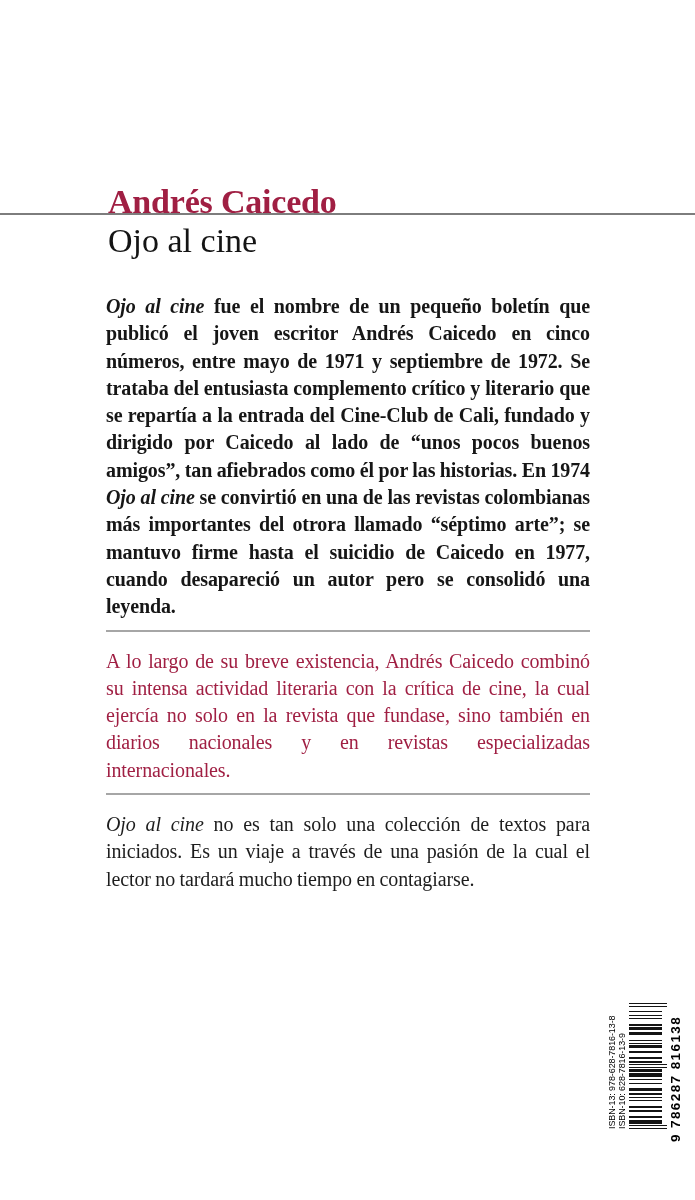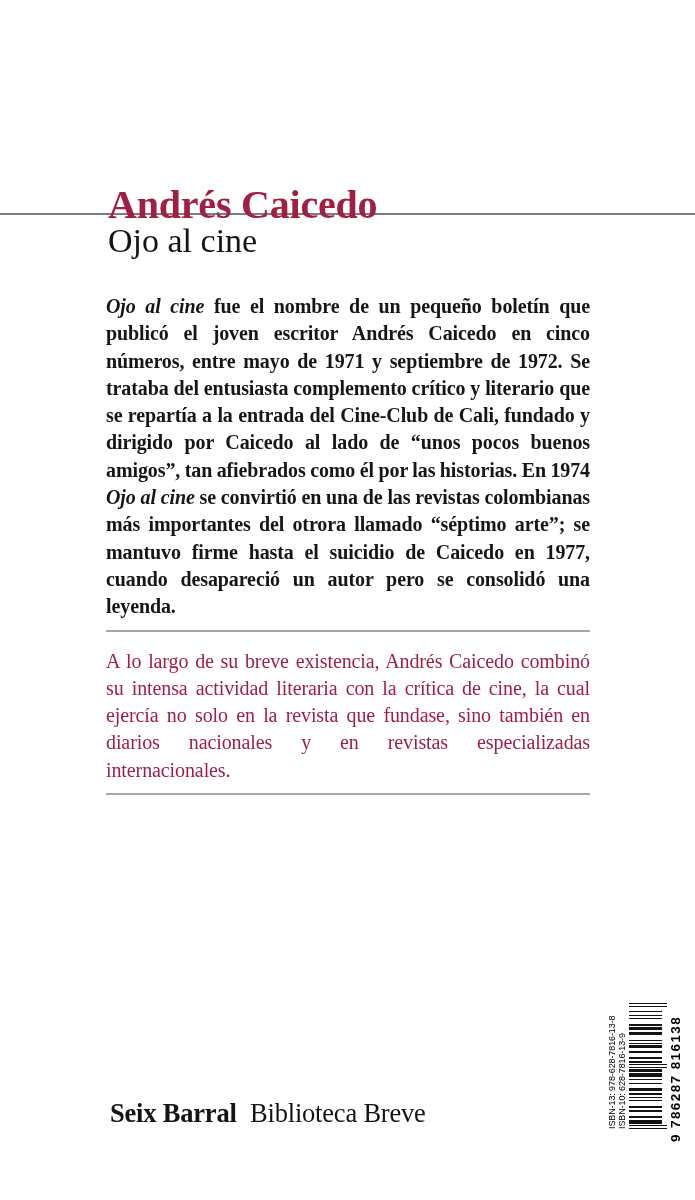--- a/index.html
+++ b/index.html
@@ -3,21 +3,21 @@
 <meta charset="utf-8">
 <style>
   html,body{margin:0;padding:0;background:#ffffff;}
   .page{
     position:relative;width:695px;height:1200px;background:#ffffff;
     font-family:"Liberation Serif",serif;overflow:hidden;color:#161616;
   }
   .rule-top{position:absolute;left:0;top:213px;width:695px;height:1.5px;background:#7d7d7d;}
   .author{
     position:absolute;left:108px;top:185px;margin:0;
-    font-size:40px;line-height:1;font-weight:700;letter-spacing:-0.2px;
+    font-size:34px;line-height:1;font-weight:700;letter-spacing:-0.2px;
   }
   .booktitle{
     position:absolute;left:108px;top:224px;margin:0;
     font-size:34px;line-height:1;font-weight:400;color:#141414;
   }
   .content{position:absolute;left:106px;top:293px;width:484px;}
   .para{
     margin:0;text-align:justify;font-size:20px;line-height:27.3px;
     letter-spacing:-0.1px;word-spacing:-0.5px;hyphens:auto;-webkit-hyphens:auto;
   }
@@ -54,26 +54,23 @@
 
   <div class="content">
     <p class="para p-intro"><i>Ojo al cine</i><span> fue el nombre de un pequeño boletín que publicó el joven escritor Andrés Caicedo en cinco números, entre mayo de 1971 y septiembre de 1972. Se trataba del entusiasta complemento crítico y literario que se repartía a la entrada del Cine-Club de Cali, fundado y dirigido por Caicedo al lado de “unos pocos buenos amigos”, tan afiebrados como él por las historias. En 1974 </span><i>Ojo al cine</i><span> se convirtió en una de las revistas colombianas más importantes del otrora llamado “séptimo arte”; se mantuvo firme hasta el suicidio de Caicedo en 1977, cuando desapareció un autor pero se consolidó una leyenda.</span></p>
 
     <hr class="sep">
 
     <p class="para p-highlight" style="color: rgb(160, 31, 67);"><span>A lo largo de su breve existencia, Andrés Caicedo combinó su intensa actividad literaria con la crítica de cine, la cual ejercía no solo en la revista que fundase, sino también en diarios nacionales y en revistas especializadas internacionales.</span></p>
 
     <hr class="sep">
 
+    <p class="para p-closing"><i>Ojo al cine</i><span> no es tan solo una colección de textos para iniciados. Es un viaje a través de una pasión de la cual el lector no tardará mucho tiempo en contagiarse.</span></p>
   </div>
 
-  <div class="publisher">
-    <span class="imprint">Seix Barral</span>
-    <span class="collection">Biblioteca Breve</span>
-  </div>
 
   <div class="barcode-wrap">
     <div class="barcode-inner">
       <div class="isbn-line">ISBN-13: 978-628-7816-13-8</div>
       <div class="isbn-line">ISBN-10: 628-7816-13-9</div>
       <svg class="bars" viewBox="0 0 95 40" preserveAspectRatio="none">
           <rect x="0" y="0" width="1" height="40"></rect>
           <rect x="2" y="0" width="1" height="40"></rect>
           <rect x="4" y="0" width="1" height="35"></rect>
           <rect x="5" y="0" width="1" height="35"></rect>

